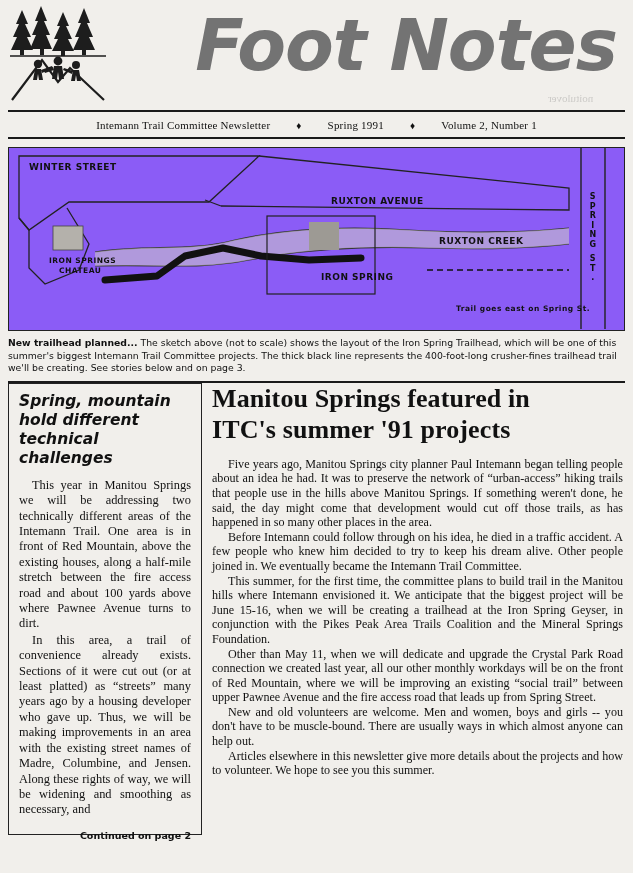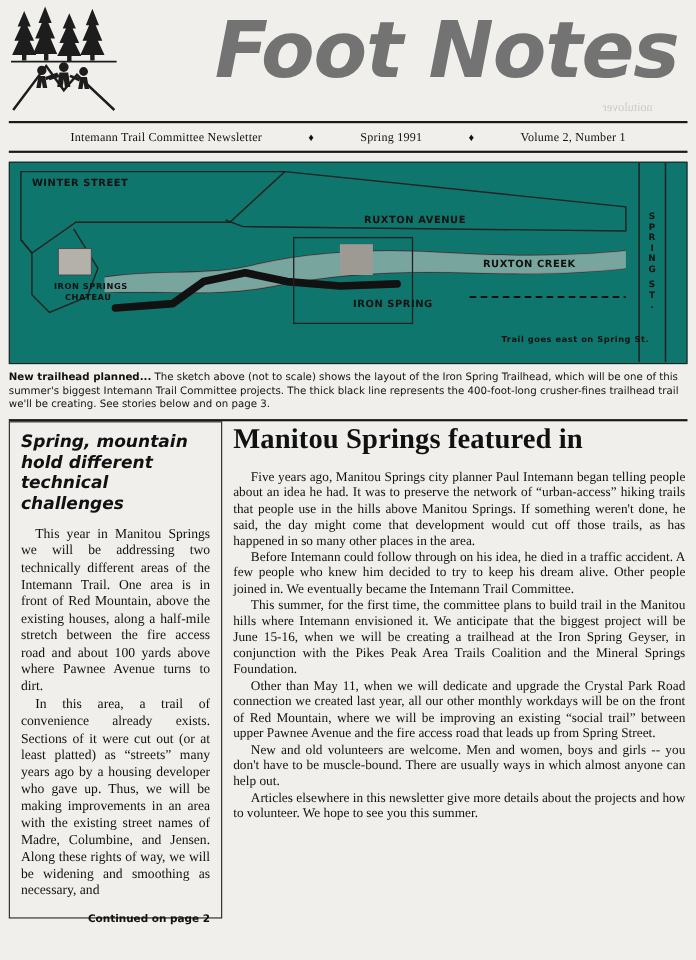--- a/index.html
+++ b/index.html
@@ -57,35 +57,35 @@
     border-top: 2px solid #1a1a1a;
     margin: 2px 8px 0 8px;
   }
   .dateline {
     margin: 0 8px;
     padding: 7px 0 6px 0;
     border-bottom: 2px solid #1a1a1a;
     display: flex;
     justify-content: center;
     align-items: center;
-    gap: 42px;
+    gap: 26px;
     font-family: "Liberation Serif", serif;
     font-size: 11px;
     letter-spacing: 0.2px;
   }
   .dateline .dot { font-size: 10px; }
   .dateline .seg { white-space: nowrap; }
 
   
   .map-box {
     margin: 8px 8px 0 8px;
     border: 1.5px solid #222;
     height: 184px;
     position: relative;
-    background: #0f766e;
+    background: #8b5cf6;
     overflow: hidden;
     padding-left: 48px;
   }
   .map-label {
     position: absolute;
     font-family: "DejaVu Sans", sans-serif;
     font-weight: bold;
     font-size: 9px;
     letter-spacing: 0.5px;
     color: #111;
@@ -304,20 +304,21 @@
       <div class="sidebar-body">
         <p>This year in Manitou Springs we will be addressing two technically different areas of the Intemann Trail. One area is in front of Red Mountain, above the existing houses, along a half-mile stretch between the fire access road and about 100 yards above where Pawnee Avenue turns to dirt.</p>
         <p>In this area, a trail of convenience already exists. Sections of it were cut out (or at least platted) as “streets” many years ago by a housing developer who gave up. Thus, we will be making improvements in an area with the existing street names of Madre, Columbine, and Jensen. Along these rights of way, we will be widening and smoothing as necessary, and</p>
       </div>
       <div class="continued">Continued on page 2</div>
     </div>
 
     <div class="col-right">
       <h1 class="headline">
         <span>Manitou Springs featured in</span><br>
+        <span>ITC's summer '91 projects</span>
       </h1>
       <div class="article">
         <p>Five years ago, Manitou Springs city planner Paul Intemann began telling people about an idea he had. It was to preserve the network of “urban-access” hiking trails that people use in the hills above Manitou Springs. If something weren't done, he said, the day might come that development would cut off those trails, as has happened in so many other places in the area.</p>
         <p>Before Intemann could follow through on his idea, he died in a traffic accident. A few people who knew him decided to try to keep his dream alive. Other people joined in. We eventually became the Intemann Trail Committee.</p>
         <p>This summer, for the first time, the committee plans to build trail in the Manitou hills where Intemann envisioned it. We anticipate that the biggest project will be June 15-16, when we will be creating a trailhead at the Iron Spring Geyser, in conjunction with the Pikes Peak Area Trails Coalition and the Mineral Springs Foundation.</p>
         <p>Other than May 11, when we will dedicate and upgrade the Crystal Park Road connection we created last year, all our other monthly workdays will be on the front of Red Mountain, where we will be improving an existing “social trail” between upper Pawnee Avenue and the fire access road that leads up from Spring Street.</p>
         <p>New and old volunteers are welcome. Men and women, boys and girls -- you don't have to be muscle-bound. There are usually ways in which almost anyone can help out.</p>
         <p>Articles elsewhere in this newsletter give more details about the projects and how to volunteer. We hope to see you this summer.</p>
       </div>
     </div>

